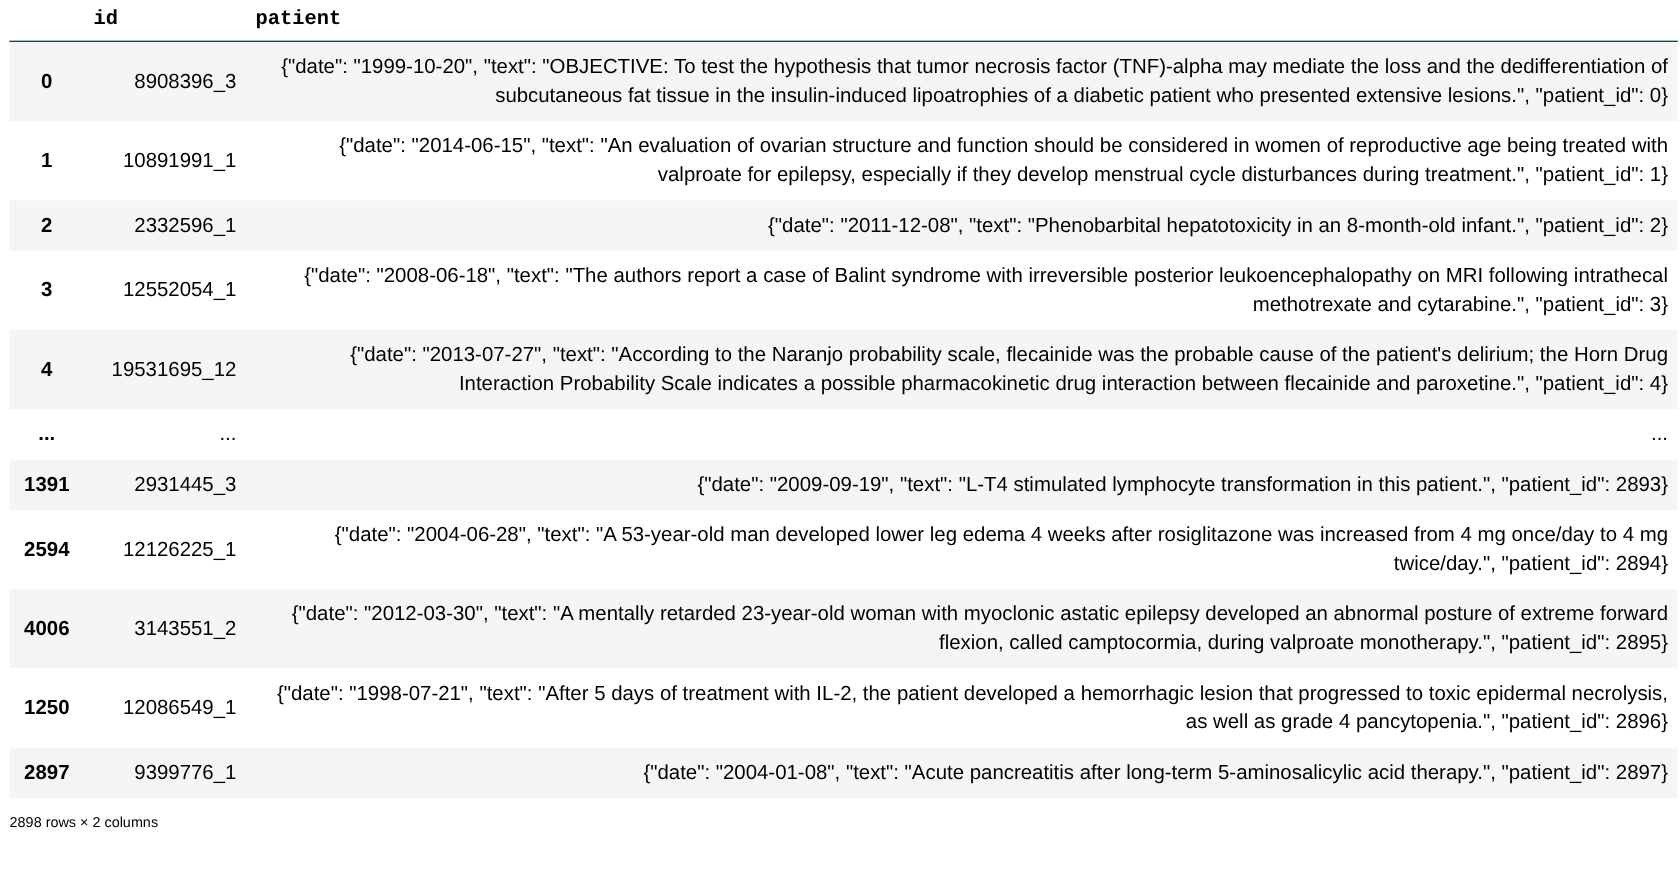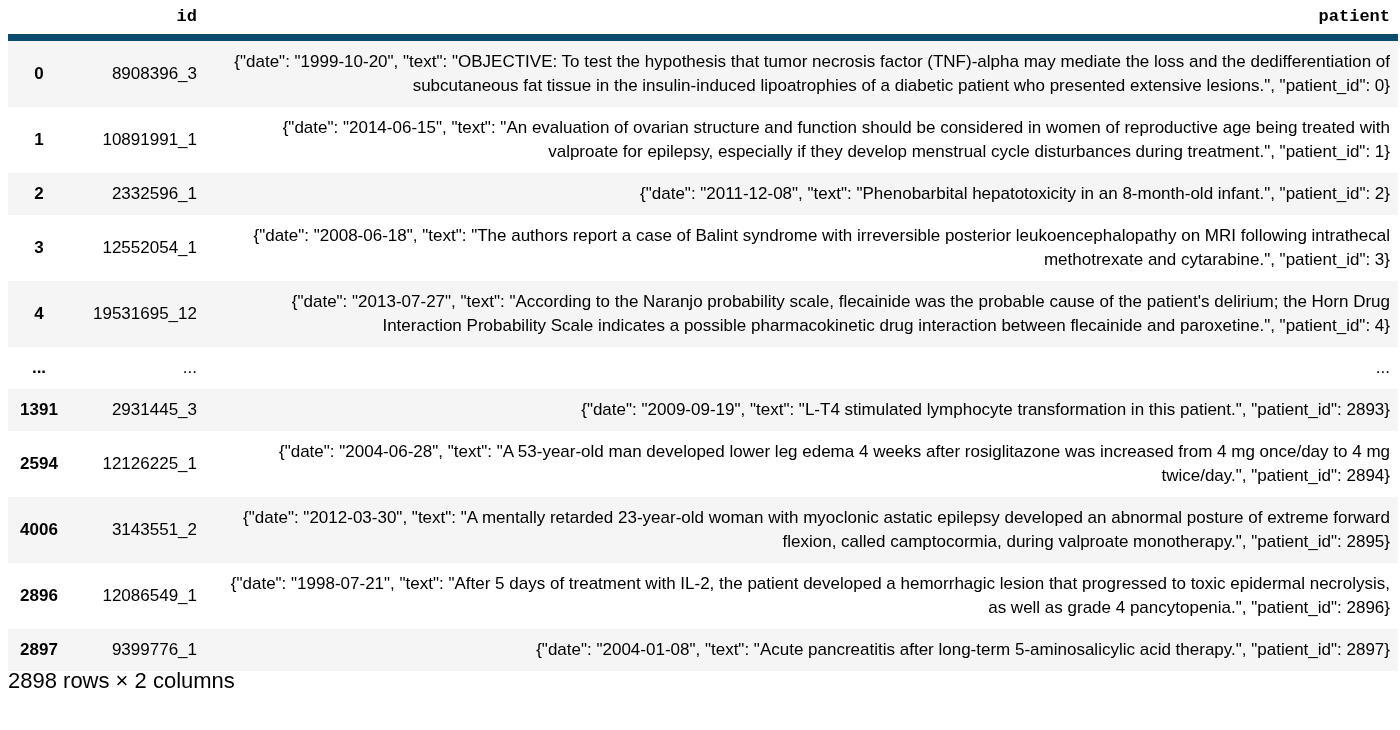--- a/index.html
+++ b/index.html
@@ -18,24 +18,24 @@
     width: 1390px;
   }
   col.c-index   { width: 62px; }
   col.c-id      { width: 135px; }
   col.c-context { width: 1193px; }
 
   thead th {
     font-family: "Liberation Mono", monospace;
     font-weight: bold;
     font-size: 17px;
-    text-align: right;
+    text-align: left;
     vertical-align: bottom;
     padding: 7px 8px 8px 8px;
-    border-bottom: 7px solid #0c4a6e;
+    border-bottom: 1px solid #0c4a6e;
     background: #ffffff;
   }
   tbody tr { background: #ffffff; }
   tbody tr:nth-child(odd) { background: #f5f5f5; }
 
   tbody th.row-index {
     font-family: "Liberation Sans", sans-serif;
     font-weight: bold;
     font-size: 17px;
     text-align: center;
@@ -45,22 +45,23 @@
   }
   tbody td {
     font-size: 17px;
     line-height: 24px;
     padding: 9px 8px;
     vertical-align: middle;
     text-align: right;
     word-wrap: break-word;
   }
   .df-footer {
-    font-size: 22px;
+    font-size: 12px;
     line-height: 20px;
+    margin-top: 10px;
     color: #000000;
   }
 </style>
 </head>
 <body>
 
 <div class="df-wrap">
   <table class="dataframe">
     <colgroup>
       <col class="c-index">
@@ -114,21 +115,21 @@
     <th class="row-index">2594</th>
     <td>12126225_1</td>
     <td>{"date": "2004-06-28", "text": "A 53-year-old man developed lower leg edema 4 weeks after rosiglitazone was increased from 4 mg once/day to 4 mg twice/day.", "patient_id": 2894}</td>
   </tr>
         <tr>
     <th class="row-index">4006</th>
     <td>3143551_2</td>
     <td>{"date": "2012-03-30", "text": "A mentally retarded 23-year-old woman with myoclonic astatic epilepsy developed an abnormal posture of extreme forward flexion, called camptocormia, during valproate monotherapy.", "patient_id": 2895}</td>
   </tr>
         <tr>
-    <th class="row-index">2896</th>
+    <th class="row-index">1250</th>
     <td>12086549_1</td>
     <td>{"date": "1998-07-21", "text": "After 5 days of treatment with IL-2, the patient developed a hemorrhagic lesion that progressed to toxic epidermal necrolysis, as well as grade 4 pancytopenia.", "patient_id": 2896}</td>
   </tr>
         <tr>
     <th class="row-index">2897</th>
     <td>9399776_1</td>
     <td>{"date": "2004-01-08", "text": "Acute pancreatitis after long-term 5-aminosalicylic acid therapy.", "patient_id": 2897}</td>
   </tr>
       </tbody>
   </table>

